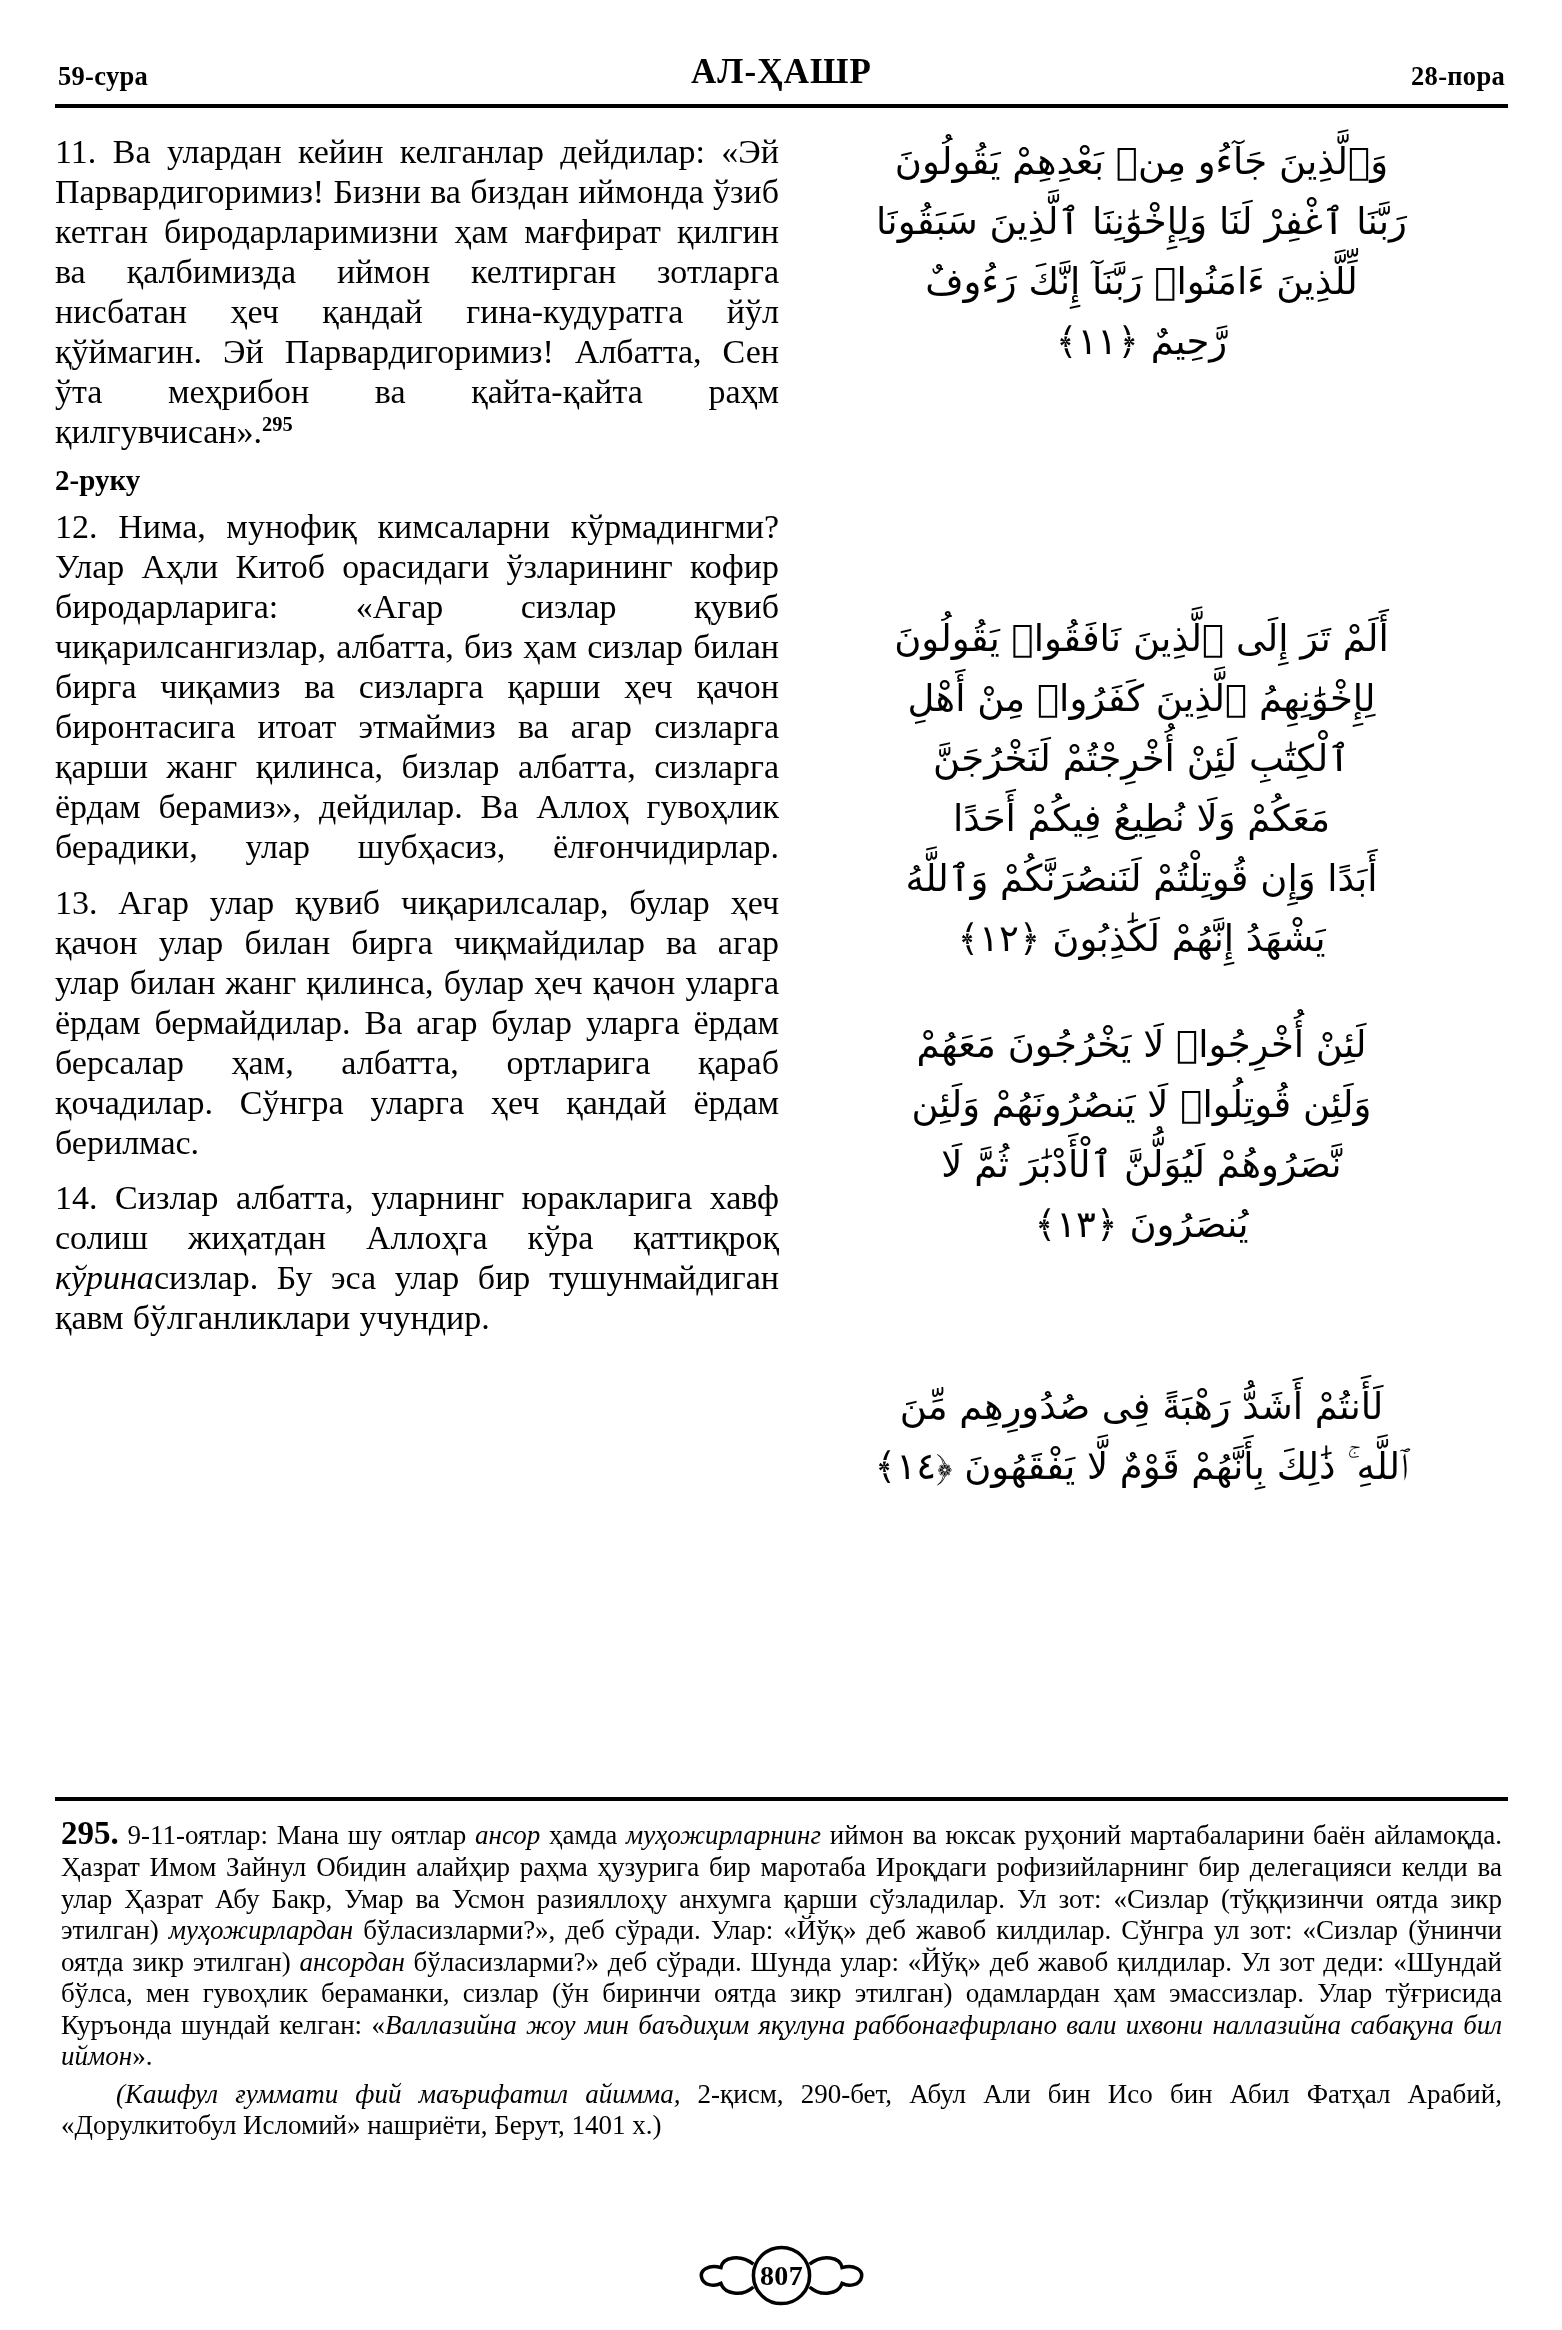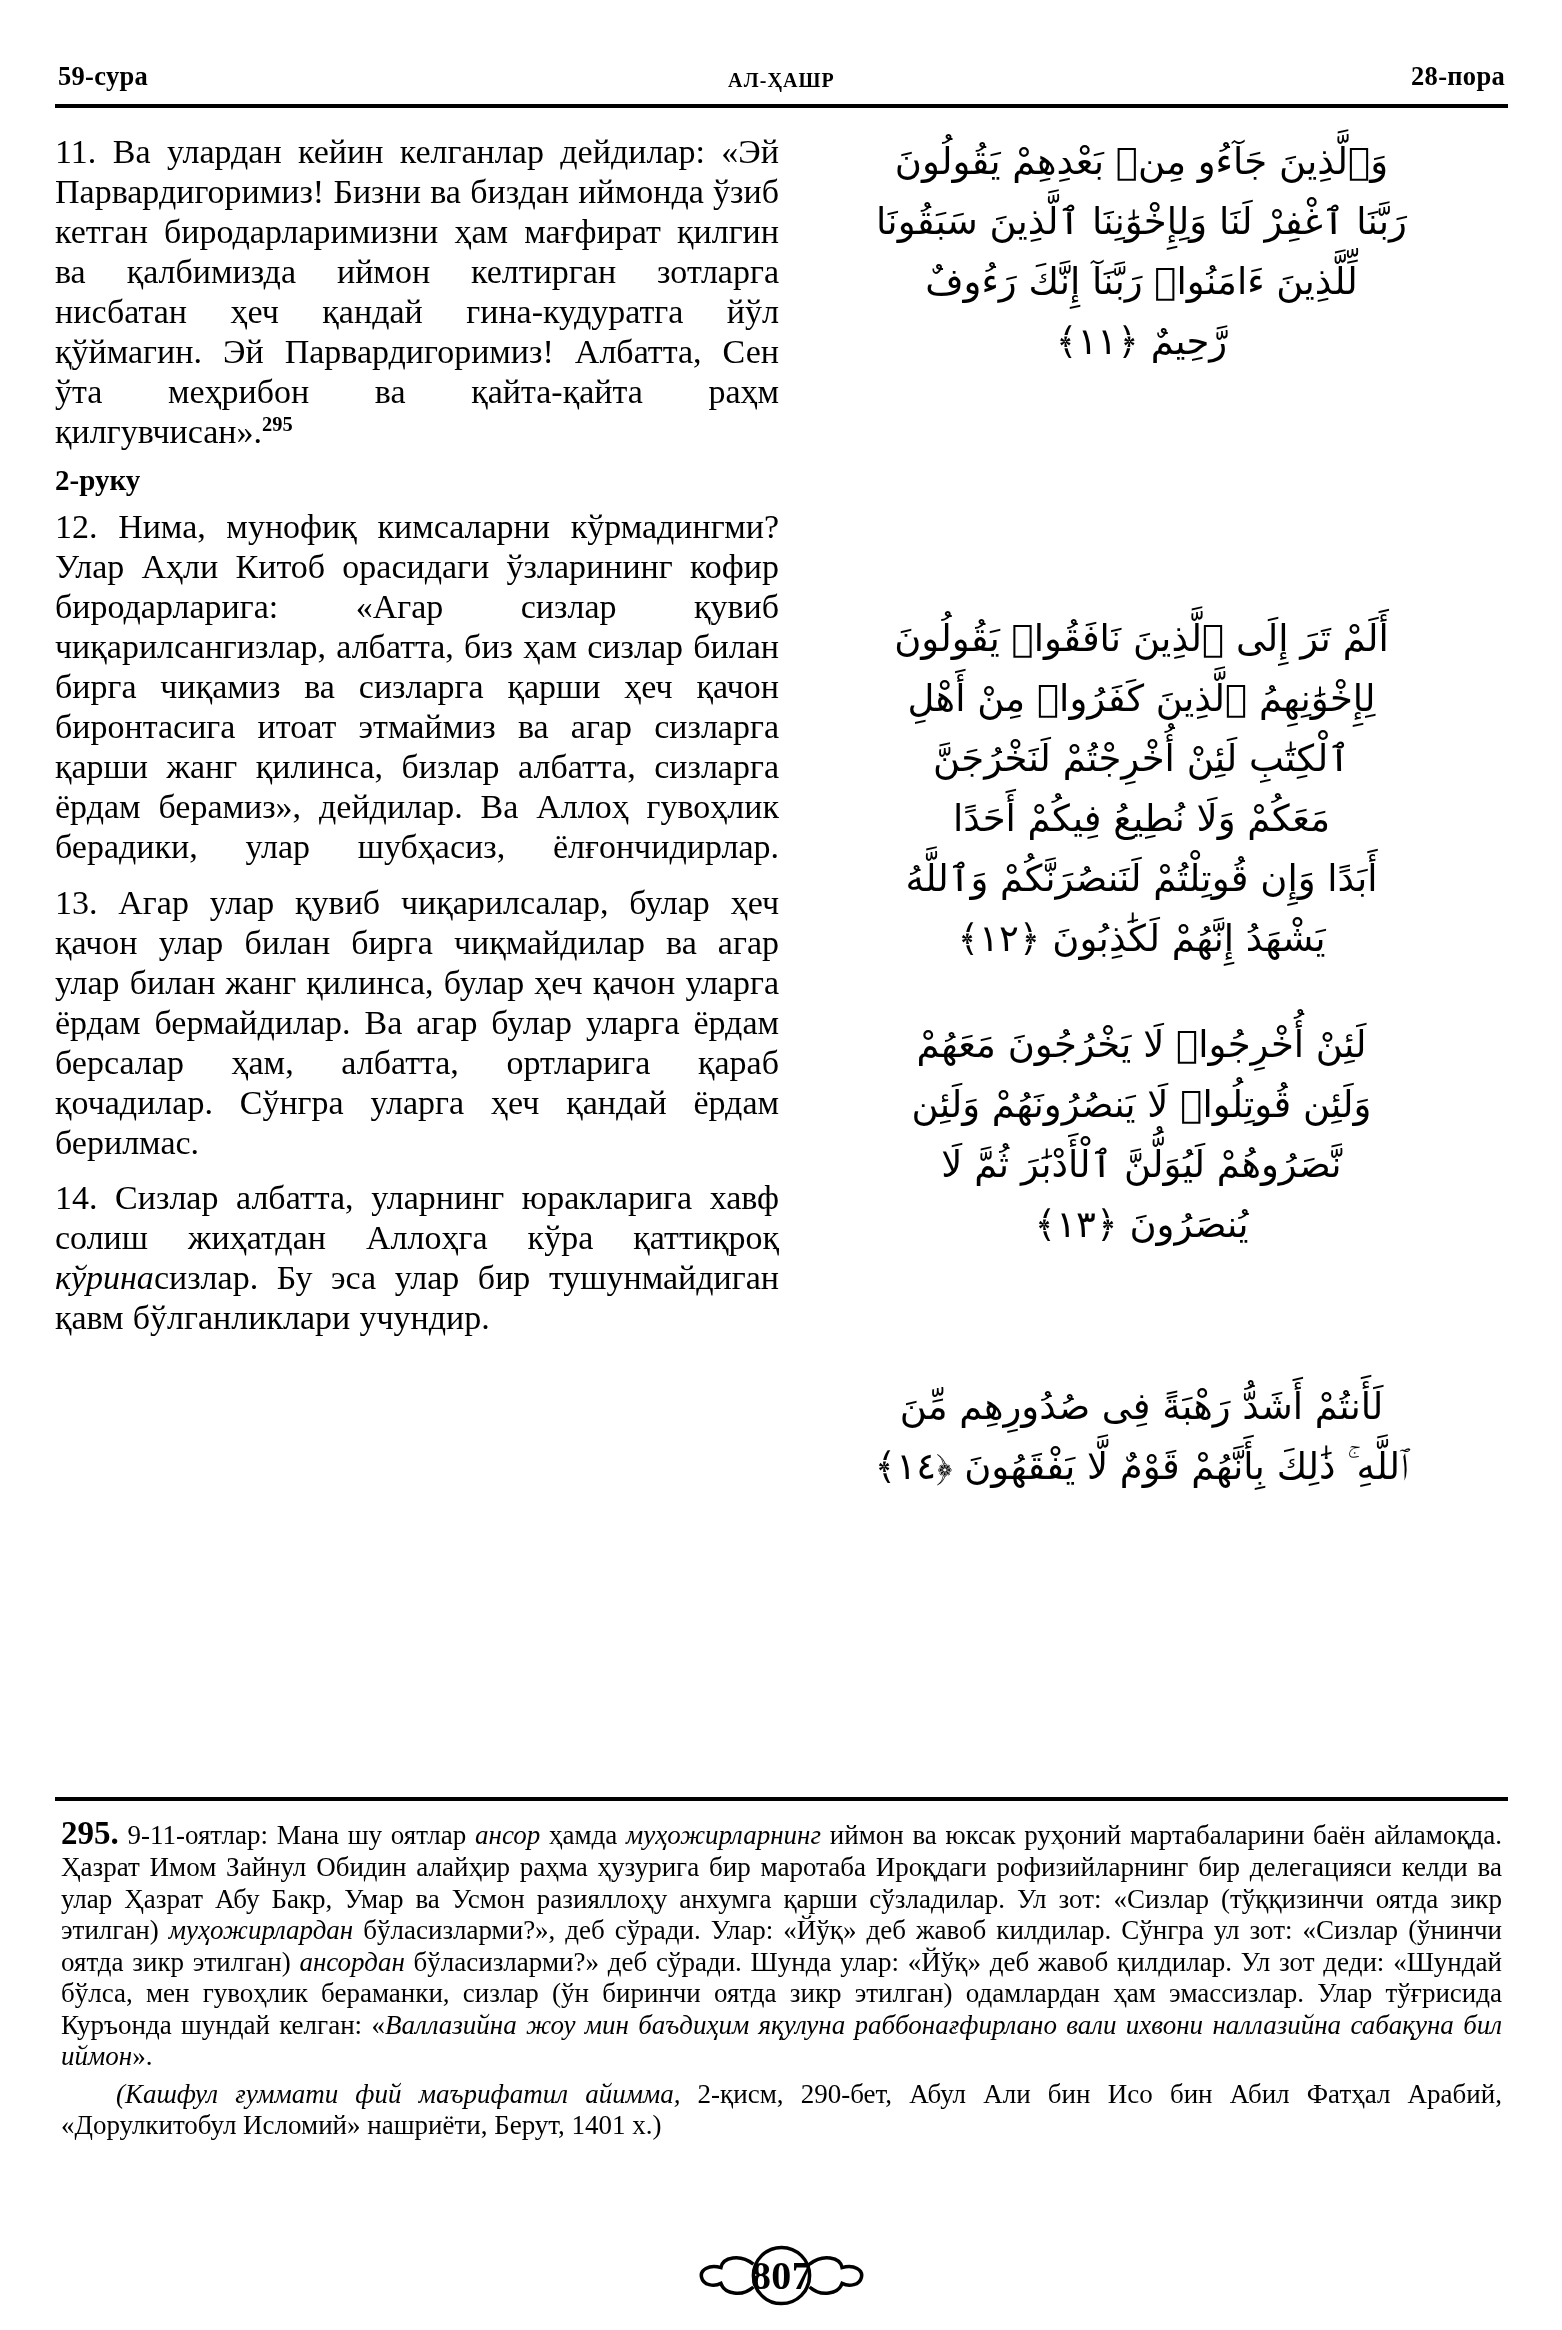--- a/index.html
+++ b/index.html
@@ -30,21 +30,21 @@
     justify-content: space-between;
     font-weight: bold;
     font-size: 26.5px;
     letter-spacing: 0.3px;
     gap: 22px;
   }
   .runhead .center {
     position: absolute;
     left: 0; right: 0;
     text-align: center;
-    font-size: 20px;
+    font-size: 35px;
     letter-spacing: 1.1px;
   }
   .rule-top {
     position: absolute;
     top: 104px;
     left: 55px;
     right: 55px;
     height: 4.4px;
     background: #000;
   }
@@ -156,21 +156,21 @@
     width: 185px;
     height: 65px;
     display: flex;
     align-items: center;
     justify-content: center;
   }
   .folio-num {
     position: relative;
     z-index: 3;
     font-weight: bold;
-    font-size: 40px;
+    font-size: 28px;
     letter-spacing: 0.4px;
   }
   .orn { position: absolute; }
 </style>
 </head>
 <body>
 
 <div class="page">
 
   <div class="runhead">

